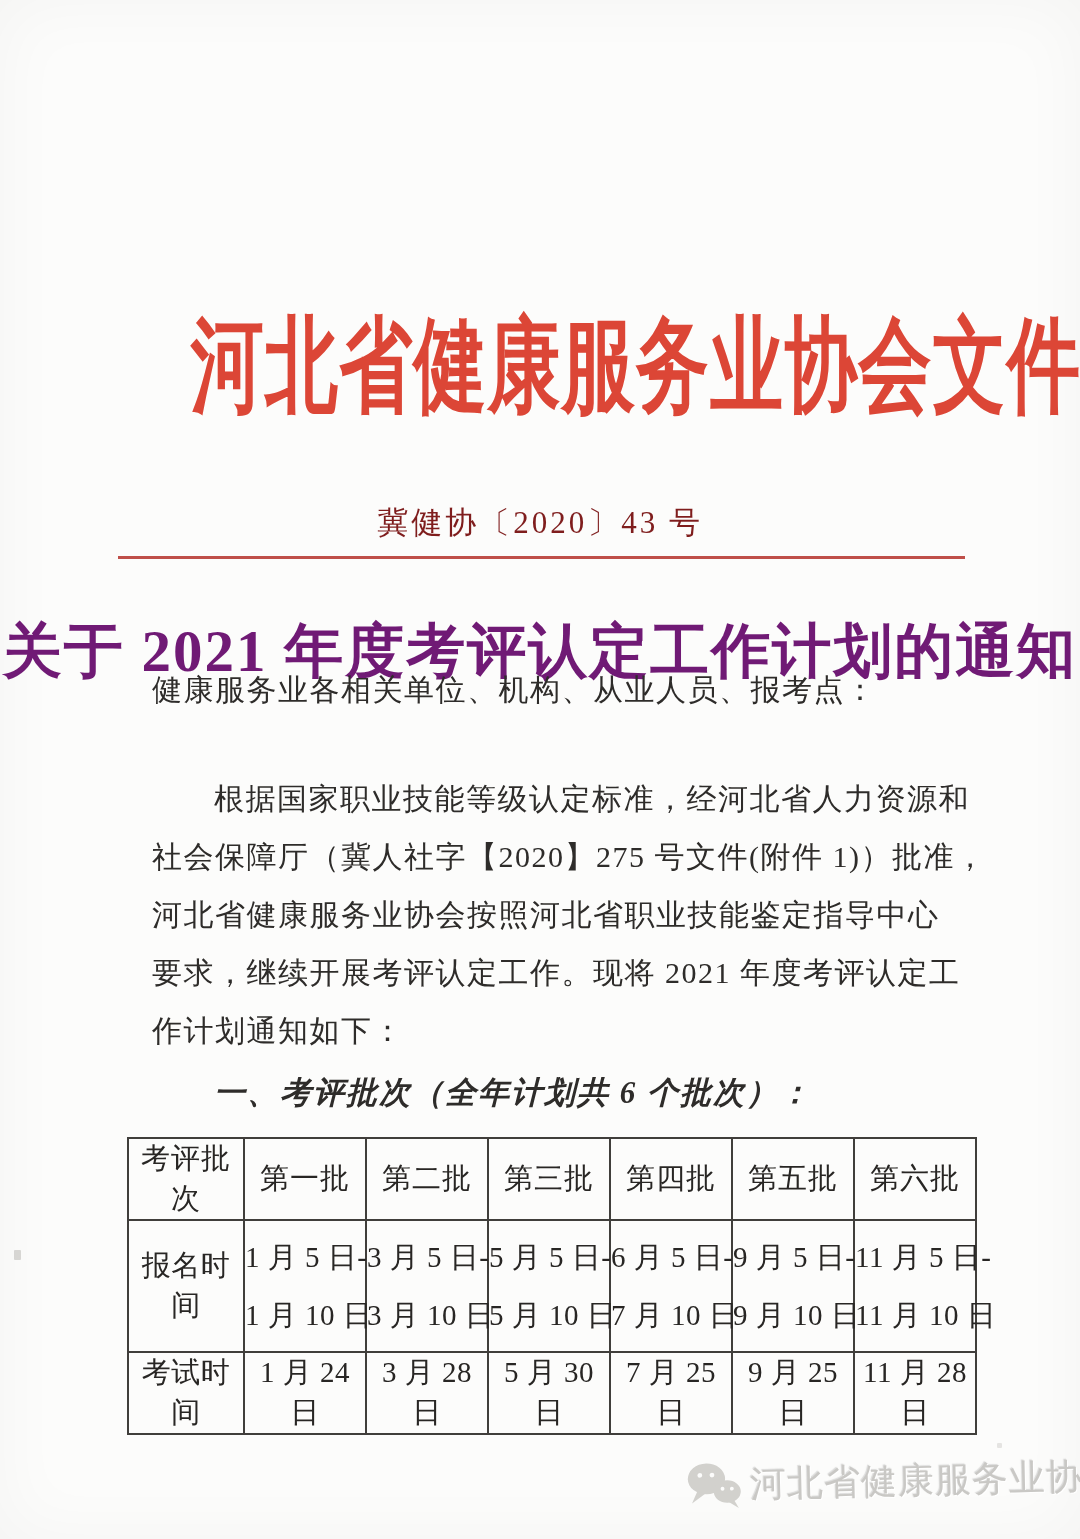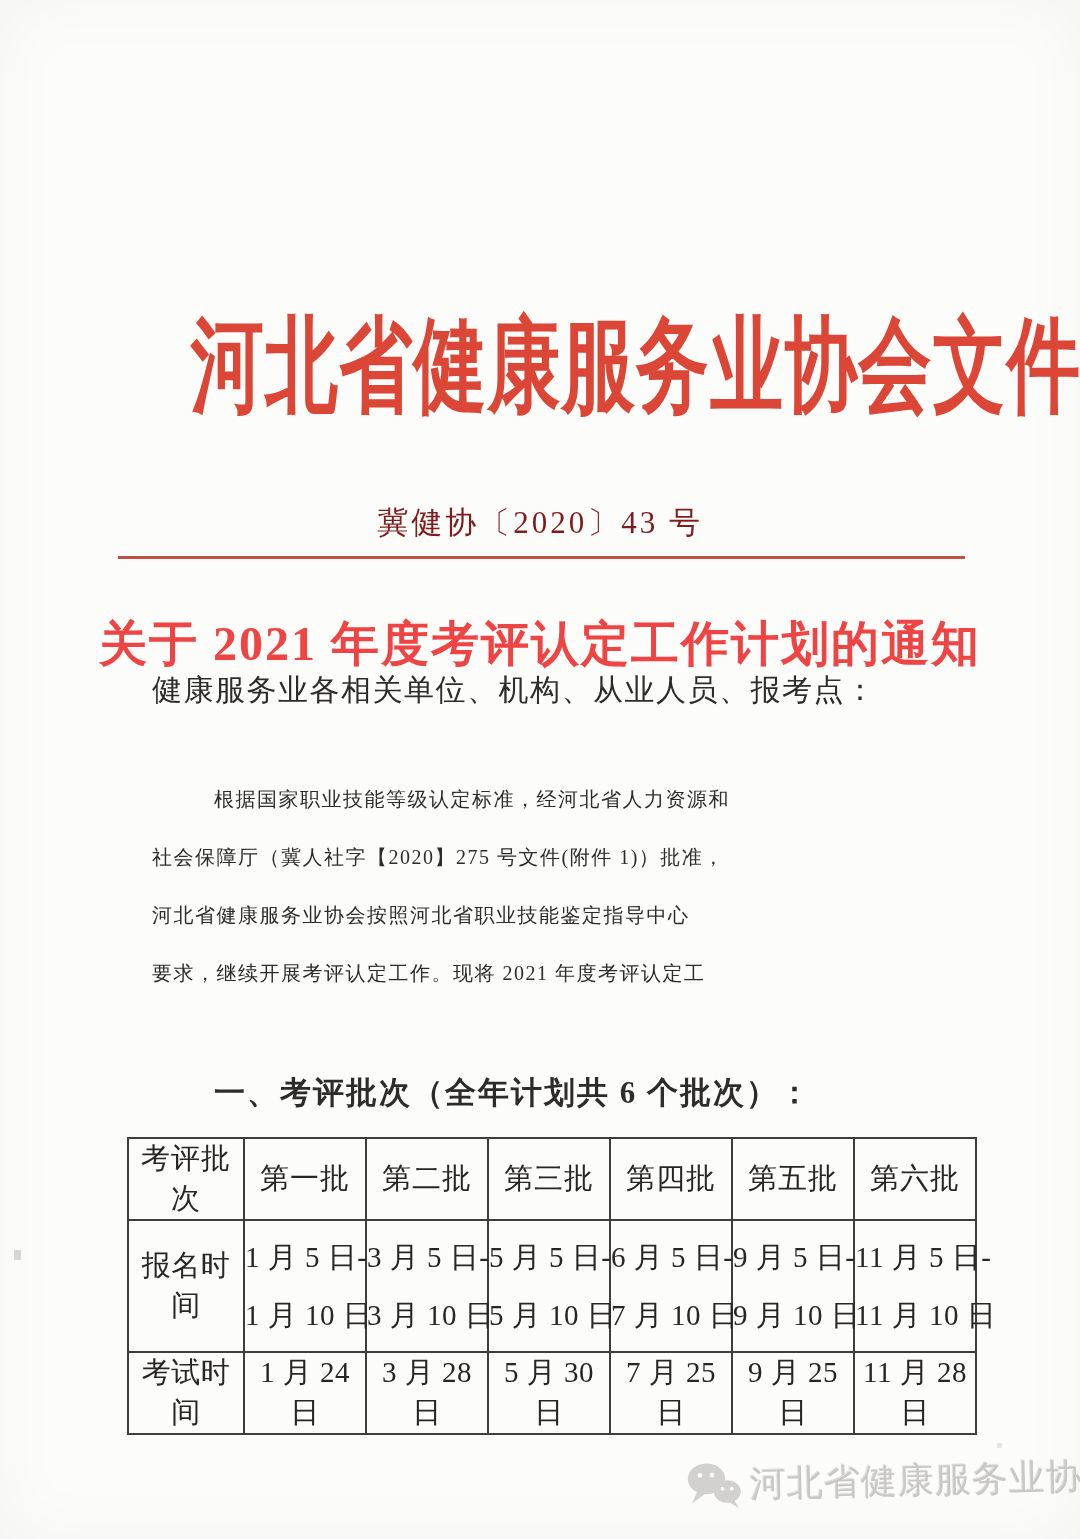--- a/index.html
+++ b/index.html
@@ -37,41 +37,41 @@
     font-size:31px;letter-spacing:3px;color:#7f1d1d;
   }
   .red-rule{
     position:absolute;top:556px;left:118px;width:847px;height:3px;
     background:var(--rule);
   }
   
   .notice-title{
     position:absolute;top:612px;left:0;width:100%;
     text-align:center;
-    font-size:48px;font-weight:700;letter-spacing:2px;color:#ef4444;
+    font-size:59px;font-weight:700;letter-spacing:2px;color:#701a75;
   }
   
   .salutation{
     position:absolute;top:664px;left:152px;width:800px;
     font-size:30px;letter-spacing:1.5px;line-height:52px;
     white-space:nowrap;
   }
   .body-paragraph{
     position:absolute;top:770px;left:152px;width:800px;
   }
   .body-paragraph .para-line{
     height:58px;line-height:58px;
-    font-size:20px;letter-spacing:1.5px;white-space:nowrap;font-family:Liberation Serif, serif;
+    font-size:30px;letter-spacing:1.5px;white-space:nowrap;font-family:Liberation Serif, serif;
   }
   .body-paragraph .para-line.first{padding-left:62px;}
   .section-heading{
     position:absolute;top:1064px;left:152px;width:800px;
     height:58px;line-height:58px;
     padding-left:62px;
-    font-size:31px;letter-spacing:2px;font-weight:600;white-space:nowrap;
+    font-size:31px;letter-spacing:2px;font-weight:600;white-space:nowrap;font-style:italic;
   }
   
   table.schedule{
     position:absolute;top:1137px;left:127px;
     width:848px;border-collapse:collapse;table-layout:fixed;
   }
   table.schedule td{
     border:2px solid #403e3b;
     text-align:center;vertical-align:middle;
     font-size:29px;letter-spacing:0.5px;color:#282624;
@@ -114,20 +114,21 @@
 
   <div class="notice-title">关于 2021 年度考评认定工作计划的通知</div>
 
   <div class="salutation">健康服务业各相关单位、机构、从业人员、报考点：</div>
 
   <div class="body-paragraph">
     <div class="para-line first">根据国家职业技能等级认定标准，经河北省人力资源和</div>
     <div class="para-line">社会保障厅（冀人社字【2020】275 号文件(附件 1)）批准，</div>
     <div class="para-line">河北省健康服务业协会按照河北省职业技能鉴定指导中心</div>
     <div class="para-line">要求，继续开展考评认定工作。现将 2021 年度考评认定工</div>
+    <div class="para-line">作计划通知如下：</div>
   </div>
 
   <div class="section-heading">一、考评批次（全年计划共 6 个批次）：</div>
 
   <table class="schedule">
     <colgroup>
       <col style="width:116px">
       <col style="width:122px">
         <col style="width:122px">
         <col style="width:122px">

